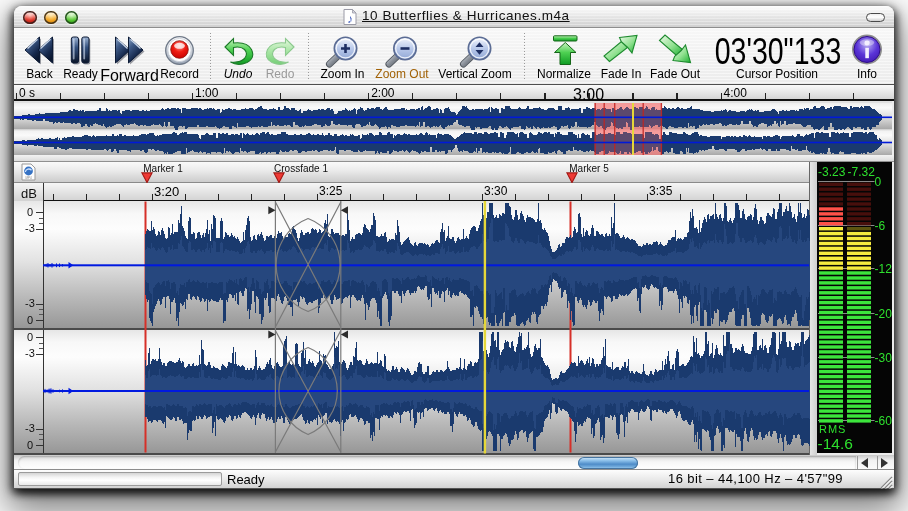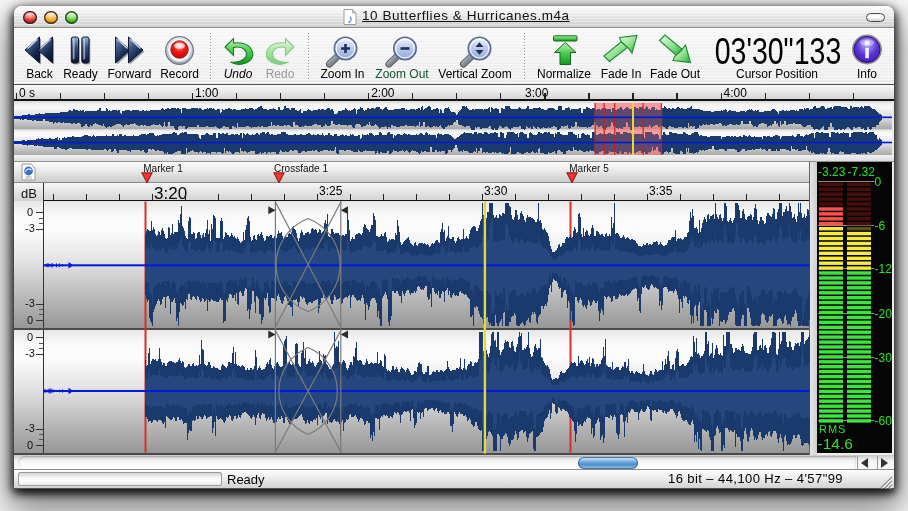--- a/index.html
+++ b/index.html
@@ -17,26 +17,26 @@
 <text x="7" y="13.5" font-size="12" fill="#4a66c2" text-anchor="middle" font-family="Liberation Sans">♪</text>
   </svg>
 <div style="position:absolute;left:362px;top:8.3px;font-size:13.5px;color:#111;white-space:nowrap;letter-spacing:.55px;text-decoration:underline;">10 Butterflies &amp; Hurricanes.m4a</div>
 <div style="position:absolute;left:14px;top:28px;width:880px;height:57px;background:linear-gradient(180deg,#f7f7f7,#f0f0f0 60%,#ececec);border-bottom:1.5px solid #4f4f4f;box-sizing:border-box;"></div>
 <div style="position:absolute;left:14px;top:28px;width:880px;height:55px;background:repeating-linear-gradient(180deg,rgba(255,255,255,.5) 0 1px,rgba(0,0,0,0) 1px 3px);"></div>
 <div style="position:absolute;left:210px;top:33px;width:1px;height:46px;background:repeating-linear-gradient(180deg,#9a9a9a 0 1px,transparent 1px 3px);"></div>
 <div style="position:absolute;left:308px;top:33px;width:1px;height:46px;background:repeating-linear-gradient(180deg,#9a9a9a 0 1px,transparent 1px 3px);"></div>
 <div style="position:absolute;left:524px;top:33px;width:1px;height:46px;background:repeating-linear-gradient(180deg,#9a9a9a 0 1px,transparent 1px 3px);"></div>
 <div style="position:absolute;left:39.5px;top:67px;transform:translateX(-50%);font-size:12px;color:#000;white-space:nowrap;">Back</div>
 <div style="position:absolute;left:80.5px;top:67px;transform:translateX(-50%);font-size:12px;color:#000;white-space:nowrap;">Ready</div>
-<div style="position:absolute;left:129.5px;top:67px;transform:translateX(-50%);font-size:12px;color:#000;white-space:nowrap;">Forward</div>
+<div style="position:absolute;left:129.5px;top:67px;transform:translateX(-50%);font-size:16px;color:#000;white-space:nowrap;">Forward</div>
 <div style="position:absolute;left:179.5px;top:67px;transform:translateX(-50%);font-size:12px;color:#000;white-space:nowrap;">Record</div>
 <div style="position:absolute;left:238px;top:67px;transform:translateX(-50%);font-size:12px;color:#000;white-space:nowrap;font-style:italic;">Undo</div>
 <div style="position:absolute;left:280px;top:67px;transform:translateX(-50%);font-size:12px;color:#9a9a9a;white-space:nowrap;">Redo</div>
 <div style="position:absolute;left:342.5px;top:67px;transform:translateX(-50%);font-size:12px;color:#000;white-space:nowrap;">Zoom In</div>
-<div style="position:absolute;left:402px;top:67px;transform:translateX(-50%);font-size:12px;color:#14532d;white-space:nowrap;text-align:right;">Zoom Out</div>
+<div style="position:absolute;left:402px;top:67px;transform:translateX(-50%);font-size:12px;color:#a16207;white-space:nowrap;text-align:right;">Zoom Out</div>
 <div style="position:absolute;left:475px;top:67px;transform:translateX(-50%);font-size:12px;color:#000;white-space:nowrap;">Vertical Zoom</div>
 <div style="position:absolute;left:564px;top:67px;transform:translateX(-50%);font-size:12px;color:#000;white-space:nowrap;">Normalize</div>
 <div style="position:absolute;left:621px;top:67px;transform:translateX(-50%);font-size:12px;color:#000;white-space:nowrap;">Fade In</div>
 <div style="position:absolute;left:675px;top:67px;transform:translateX(-50%);font-size:12px;color:#000;white-space:nowrap;">Fade Out</div>
 <div style="position:absolute;left:867px;top:67px;transform:translateX(-50%);font-size:12px;color:#000;white-space:nowrap;">Info</div>
 <div style="position:absolute;left:777px;top:67px;transform:translateX(-50%);font-size:12px;color:#000;white-space:nowrap;">Cursor Position</div>
 <div style="position:absolute;left:778px;top:30.8px;transform:translateX(-50%) scaleX(.77);transform-origin:50% 0;font-size:37px;color:#000;white-space:nowrap">03'30"133</div>
 <svg style="position:absolute;left:14px;top:28px" width="880" height="56" viewBox="14 28 880 56">
     <defs>
 <linearGradient id="navy" x1="0" y1="0" x2="0.6" y2="1">
@@ -174,21 +174,21 @@
 <div style="position:absolute;left:195.1px;top:86px;font-size:12px;color:#000;white-space:nowrap">1:00</div>
 <div style="position:absolute;left:236.2px;top:93px;width:1.2px;height:6px;background:#222"></div>
 <div style="position:absolute;left:280.2px;top:93px;width:1.2px;height:6px;background:#222"></div>
 <div style="position:absolute;left:324.2px;top:93px;width:1.2px;height:6px;background:#222"></div>
 <div style="position:absolute;left:368.2px;top:93px;width:1.2px;height:6px;background:#222"></div>
 <div style="position:absolute;left:371.2px;top:86px;font-size:12px;color:#000;white-space:nowrap">2:00</div>
 <div style="position:absolute;left:412.3px;top:93px;width:1.2px;height:6px;background:#222"></div>
 <div style="position:absolute;left:456.3px;top:93px;width:1.2px;height:6px;background:#222"></div>
 <div style="position:absolute;left:500.3px;top:93px;width:1.2px;height:6px;background:#222"></div>
 <div style="position:absolute;left:544.4px;top:93px;width:1.2px;height:6px;background:#222"></div>
-<div style="position:absolute;left:525px;top:86px;font-size:12px;color:#000;white-space:nowrap">3:00</div>
+<div style="position:absolute;left:573px;top:86px;font-size:16px;color:#000;white-space:nowrap">3:00</div>
 <div style="position:absolute;left:588.4px;top:93px;width:1.2px;height:6px;background:#222"></div>
 <div style="position:absolute;left:632.4px;top:93px;width:1.2px;height:6px;background:#222"></div>
 <div style="position:absolute;left:676.4px;top:93px;width:1.2px;height:6px;background:#222"></div>
 <div style="position:absolute;left:720.5px;top:93px;width:1.2px;height:6px;background:#222"></div>
 <div style="position:absolute;left:723.5px;top:86px;font-size:12px;color:#000;white-space:nowrap">4:00</div>
 <div style="position:absolute;left:764.5px;top:93px;width:1.2px;height:6px;background:#222"></div>
 <div style="position:absolute;left:808.5px;top:93px;width:1.2px;height:6px;background:#222"></div>
 <div style="position:absolute;left:852.6px;top:93px;width:1.2px;height:6px;background:#222"></div>
 <div style="position:absolute;left:14px;top:101px;width:878px;height:54px;background:#e0e0e0;"></div>
 <div style="position:absolute;left:14px;top:103px;width:878px;height:26.3px;background:linear-gradient(180deg,#ededed 0,#fafafa 18%,#d5d5d5 62%,#a8a8a8 100%);"></div>
@@ -232,21 +232,21 @@
 <path d="M4.3 9a3.6 3.6 0 0 1 6.2-1.8" stroke="#cfe4ff" stroke-width="1.3" fill="none"></path>
 <text x="7.5" y="15.8" font-size="3" fill="#888" text-anchor="middle">MP4</text>
   </svg>
 <div style="position:absolute;left:14px;top:183px;width:29px;height:18px;background:linear-gradient(180deg,#f6f6f6,#d2d2d2);"></div>
 <div style="position:absolute;left:43px;top:183px;width:767px;height:18px;background:linear-gradient(180deg,#f6f6f6,#d2d2d2);"></div>
 <div style="position:absolute;left:43px;top:199.5px;width:767px;height:1.5px;background:#111;"></div>
 <div style="position:absolute;left:53.0px;top:193.8px;width:1.2px;height:6px;background:#222"></div>
 <div style="position:absolute;left:86.0px;top:193.8px;width:1.2px;height:6px;background:#222"></div>
 <div style="position:absolute;left:119.0px;top:193.8px;width:1.2px;height:6px;background:#222"></div>
 <div style="position:absolute;left:152.0px;top:193.8px;width:1.2px;height:6px;background:#222"></div>
-<div style="position:absolute;left:154.0px;top:184.2px;font-size:17px;color:#000;white-space:nowrap">3:20</div>
+<div style="position:absolute;left:154.0px;top:184.2px;font-size:13px;color:#000;white-space:nowrap">3:20</div>
 <div style="position:absolute;left:185.0px;top:193.8px;width:1.2px;height:6px;background:#222"></div>
 <div style="position:absolute;left:218.0px;top:193.8px;width:1.2px;height:6px;background:#222"></div>
 <div style="position:absolute;left:251.0px;top:193.8px;width:1.2px;height:6px;background:#222"></div>
 <div style="position:absolute;left:284.0px;top:193.8px;width:1.2px;height:6px;background:#222"></div>
 <div style="position:absolute;left:317.0px;top:193.8px;width:1.2px;height:6px;background:#222"></div>
 <div style="position:absolute;left:319.0px;top:184.2px;font-size:12px;color:#000;white-space:nowrap">3:25</div>
 <div style="position:absolute;left:350.0px;top:193.8px;width:1.2px;height:6px;background:#222"></div>
 <div style="position:absolute;left:383.0px;top:193.8px;width:1.2px;height:6px;background:#222"></div>
 <div style="position:absolute;left:416.0px;top:193.8px;width:1.2px;height:6px;background:#222"></div>
 <div style="position:absolute;left:449.0px;top:193.8px;width:1.2px;height:6px;background:#222"></div>

